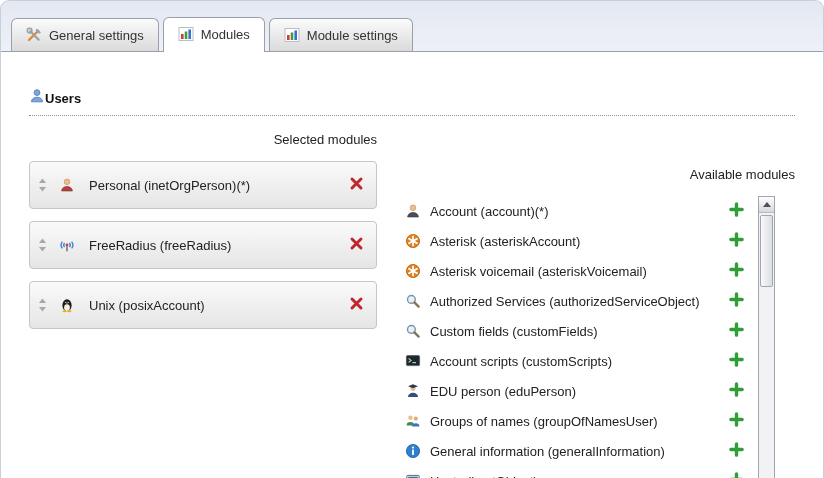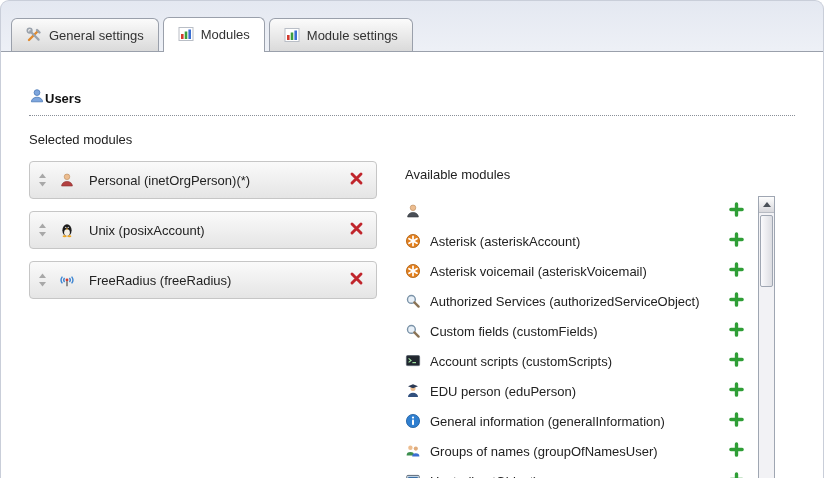--- a/index.html
+++ b/index.html
@@ -4,20 +4,21 @@
 <style>
   * { box-sizing: border-box; margin: 0; padding: 0; }
   html, body { width: 824px; height: 478px; overflow: hidden; }
   body { font-family: "Liberation Sans", "DejaVu Sans", sans-serif; background: #ffffff; }
 
   .page {
     width: 824px; height: 478px;
     border: 1px solid #c9ced9; border-bottom: none;
     border-radius: 9px 9px 0 0;
     background: linear-gradient(180deg, #e4e8f1 0%, #edf0f6 48px, #ffffff 110px);
+    text-align: right;
   }
 
   
   .tab-bar { display: flex; align-items: flex-end; padding: 14px 0 0 10px; height: 50px; position: relative; z-index: 2; }
   .tab {
     display: flex; align-items: center; gap: 7px;
     padding: 8px 14px; margin-right: 4px;
     border: 1px solid #9aa0ab; border-bottom: none;
     border-radius: 6px 6px 0 0;
     background: linear-gradient(#fbfbfb, #dadada);
@@ -40,21 +41,21 @@
   .dotted-divider { border-bottom: 1px dotted #8a8f98; margin-top: 7px; }
 
   .columns { display: flex; margin-top: 16px; }
   .col-left { width: 348px; }
   .col-right { width: 392px; margin-left: 28px; margin-top: 35px; }
   .col-title { font-size: 13px; color: #222; margin-bottom: 14px; }
 
   
   .sel-row {
     display: flex; align-items: center;
-    width: 348px; height: 38px; margin-bottom: 12px;
+    width: 348px; height: 48px; margin-bottom: 12px;
     padding: 0 12px 0 8px;
     border: 1px solid #c6c6c6; border-radius: 4px;
     background: linear-gradient(#fafafa, #e5e5e5);
     cursor: move;
   }
   .drag { display: inline-flex; margin-right: 12px; }
   .sel-ic { display: inline-flex; margin-right: 14px; }
   .row-label { font-size: 13px; color: #222; }
   .del-btn, .add-btn { margin-left: auto; background: none; border: none; cursor: pointer; display: inline-flex; padding: 0; }
 
@@ -174,82 +175,83 @@
 
           <div class="sel-row">
             <span class="drag">
               <svg width="9" height="14" viewBox="0 0 9 14">
                 <polygon points="4.5,0.5 8,5 1,5" fill="#a8a8a8"></polygon>
                 <polygon points="4.5,13.5 8,9 1,9" fill="#a8a8a8"></polygon>
               </svg>
             </span>
             <span class="sel-ic">
               <svg width="16" height="16" viewBox="0 0 16 16">
+                <path d="M3.4 4.6 a5.4 5.4 0 0 0 0 6.8" fill="none" stroke="#3f86d2" stroke-width="1.4"></path>
+                <path d="M5.6 6 a2.9 2.9 0 0 0 0 4" fill="none" stroke="#3f86d2" stroke-width="1.4"></path>
+                <path d="M12.6 4.6 a5.4 5.4 0 0 1 0 6.8" fill="none" stroke="#3f86d2" stroke-width="1.4"></path>
+                <path d="M10.4 6 a2.9 2.9 0 0 1 0 4" fill="none" stroke="#3f86d2" stroke-width="1.4"></path>
+                <circle cx="8" cy="8" r="1.4" fill="#d23b2f"></circle>
+                <line x1="8" y1="9.2" x2="8" y2="14.2" stroke="#666" stroke-width="1.4"></line>
+              </svg>
+            </span>
+            <span class="row-label">FreeRadius (freeRadius)</span>
+            <button class="del-btn">
+              <span>
+                <svg width="15" height="15" viewBox="0 0 16 16">
+                  <path d="M3.2 3.2 L12.8 12.8 M12.8 3.2 L3.2 12.8" stroke="#c0252c" stroke-width="3.1" stroke-linecap="round"></path>
+                </svg>
+              </span>
+            </button>
+          </div>
+
+          <div class="sel-row">
+            <span class="drag">
+              <svg width="9" height="14" viewBox="0 0 9 14">
+                <polygon points="4.5,0.5 8,5 1,5" fill="#a8a8a8"></polygon>
+                <polygon points="4.5,13.5 8,9 1,9" fill="#a8a8a8"></polygon>
+              </svg>
+            </span>
+            <span class="sel-ic">
+              <svg width="16" height="16" viewBox="0 0 16 16">
                 <ellipse cx="8" cy="8.2" rx="4.6" ry="6" fill="#1c1c1c"></ellipse>
                 <ellipse cx="8" cy="10.6" rx="2.9" ry="3.4" fill="#f5f0e6"></ellipse>
                 <circle cx="6.8" cy="5.4" r="0.6" fill="#fff"></circle>
                 <circle cx="9.2" cy="5.4" r="0.6" fill="#fff"></circle>
                 <polygon points="6.9,6.6 9.1,6.6 8,8" fill="#f2a71f"></polygon>
                 <ellipse cx="5.6" cy="14.2" rx="2" ry="1" fill="#f2a71f"></ellipse>
                 <ellipse cx="10.4" cy="14.2" rx="2" ry="1" fill="#f2a71f"></ellipse>
               </svg>
             </span>
             <span class="row-label">Unix (posixAccount)</span>
             <button class="del-btn">
               <span>
                 <svg width="15" height="15" viewBox="0 0 16 16">
                   <path d="M3.2 3.2 L12.8 12.8 M12.8 3.2 L3.2 12.8" stroke="#c0252c" stroke-width="3.1" stroke-linecap="round"></path>
                 </svg>
               </span>
             </button>
           </div>
 
-          <div class="sel-row">
-            <span class="drag">
-              <svg width="9" height="14" viewBox="0 0 9 14">
-                <polygon points="4.5,0.5 8,5 1,5" fill="#a8a8a8"></polygon>
-                <polygon points="4.5,13.5 8,9 1,9" fill="#a8a8a8"></polygon>
-              </svg>
-            </span>
-            <span class="sel-ic">
-              <svg width="16" height="16" viewBox="0 0 16 16">
-                <path d="M3.4 4.6 a5.4 5.4 0 0 0 0 6.8" fill="none" stroke="#3f86d2" stroke-width="1.4"></path>
-                <path d="M5.6 6 a2.9 2.9 0 0 0 0 4" fill="none" stroke="#3f86d2" stroke-width="1.4"></path>
-                <path d="M12.6 4.6 a5.4 5.4 0 0 1 0 6.8" fill="none" stroke="#3f86d2" stroke-width="1.4"></path>
-                <path d="M10.4 6 a2.9 2.9 0 0 1 0 4" fill="none" stroke="#3f86d2" stroke-width="1.4"></path>
-                <circle cx="8" cy="8" r="1.4" fill="#d23b2f"></circle>
-                <line x1="8" y1="9.2" x2="8" y2="14.2" stroke="#666" stroke-width="1.4"></line>
-              </svg>
-            </span>
-            <span class="row-label">FreeRadius (freeRadius)</span>
-            <button class="del-btn">
-              <span>
-                <svg width="15" height="15" viewBox="0 0 16 16">
-                  <path d="M3.2 3.2 L12.8 12.8 M12.8 3.2 L3.2 12.8" stroke="#c0252c" stroke-width="3.1" stroke-linecap="round"></path>
-                </svg>
-              </span>
-            </button>
-          </div>
-
         </div>
       </div>
 
       <div class="col-right">
         <div class="col-title">Available modules</div>
 
         <div class="available-wrap">
           <div class="av-list">
 
             <div class="av-row">
               <span class="av-ic">
                 <svg width="16" height="16" viewBox="0 0 16 16">
                   <circle cx="8" cy="4.8" r="2.8" fill="#edbd8f" stroke="#b98a5a" stroke-width="0.6"></circle>
                   <path d="M2.6 14 a5.4 4.6 0 0 1 10.8 0 z" fill="#4a4f57" stroke="#33373d" stroke-width="0.6"></path>
                 </svg>
               </span>
+              <span class="row-label">Account (account)(*)</span>
               <button class="add-btn">
                 <span>
                   <svg width="15" height="15" viewBox="0 0 16 16">
                       <path d="M8 2 V14 M2 8 H14" stroke="#2f9e36" stroke-width="3.6" stroke-linecap="round"></path>
                     </svg>
                 </span>
               </button>
             </div>
 
             <div class="av-row">
@@ -360,45 +362,45 @@
                   <svg width="15" height="15" viewBox="0 0 16 16">
                       <path d="M8 2 V14 M2 8 H14" stroke="#2f9e36" stroke-width="3.6" stroke-linecap="round"></path>
                     </svg>
                 </span>
               </button>
             </div>
 
             <div class="av-row">
               <span class="av-ic">
                 <svg width="16" height="16" viewBox="0 0 16 16">
-                  <circle cx="8" cy="8" r="6.6" fill="#2f7fd0" stroke="#1d5da0" stroke-width="0.8"></circle>
-                  <circle cx="8" cy="4.6" r="1.1" fill="#fff"></circle>
-                  <rect x="7" y="6.6" width="2" height="5.4" rx="0.8" fill="#fff"></rect>
-                </svg>
-              </span>
-              <span class="row-label">General information (generalInformation)</span>
-              <button class="add-btn">
-                <span>
-                  <svg width="15" height="15" viewBox="0 0 16 16">
-                      <path d="M8 2 V14 M2 8 H14" stroke="#2f9e36" stroke-width="3.6" stroke-linecap="round"></path>
-                    </svg>
-                </span>
-              </button>
-            </div>
-
-            <div class="av-row">
-              <span class="av-ic">
-                <svg width="16" height="16" viewBox="0 0 16 16">
                   <circle cx="5.4" cy="4.8" r="2.2" fill="#edbd8f"></circle>
                   <path d="M1.6 12.4 a3.8 3.4 0 0 1 7.6 0 z" fill="#3c8e4f"></path>
                   <circle cx="10.8" cy="5.6" r="2.1" fill="#e0ac7c"></circle>
                   <path d="M7.2 13.4 a3.6 3.2 0 0 1 7.2 0 z" fill="#3b6fd2"></path>
                 </svg>
               </span>
               <span class="row-label">Groups of names (groupOfNamesUser)</span>
+              <button class="add-btn">
+                <span>
+                  <svg width="15" height="15" viewBox="0 0 16 16">
+                      <path d="M8 2 V14 M2 8 H14" stroke="#2f9e36" stroke-width="3.6" stroke-linecap="round"></path>
+                    </svg>
+                </span>
+              </button>
+            </div>
+
+            <div class="av-row">
+              <span class="av-ic">
+                <svg width="16" height="16" viewBox="0 0 16 16">
+                  <circle cx="8" cy="8" r="6.6" fill="#2f7fd0" stroke="#1d5da0" stroke-width="0.8"></circle>
+                  <circle cx="8" cy="4.6" r="1.1" fill="#fff"></circle>
+                  <rect x="7" y="6.6" width="2" height="5.4" rx="0.8" fill="#fff"></rect>
+                </svg>
+              </span>
+              <span class="row-label">General information (generalInformation)</span>
               <button class="add-btn">
                 <span>
                   <svg width="15" height="15" viewBox="0 0 16 16">
                       <path d="M8 2 V14 M2 8 H14" stroke="#2f9e36" stroke-width="3.6" stroke-linecap="round"></path>
                     </svg>
                 </span>
               </button>
             </div>
 
             <div class="av-row">

